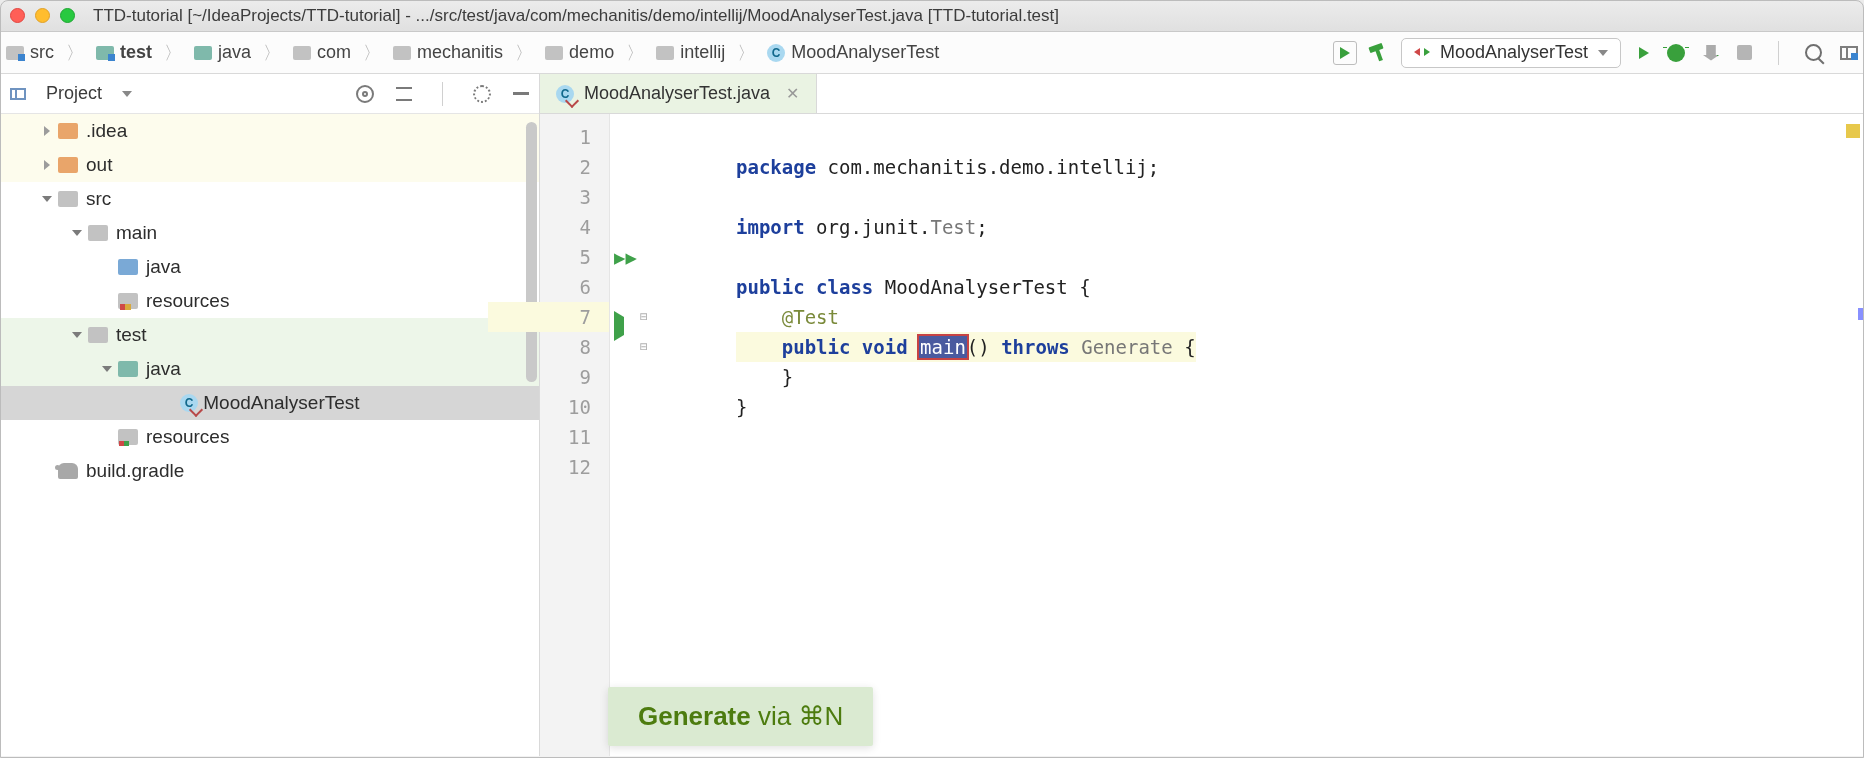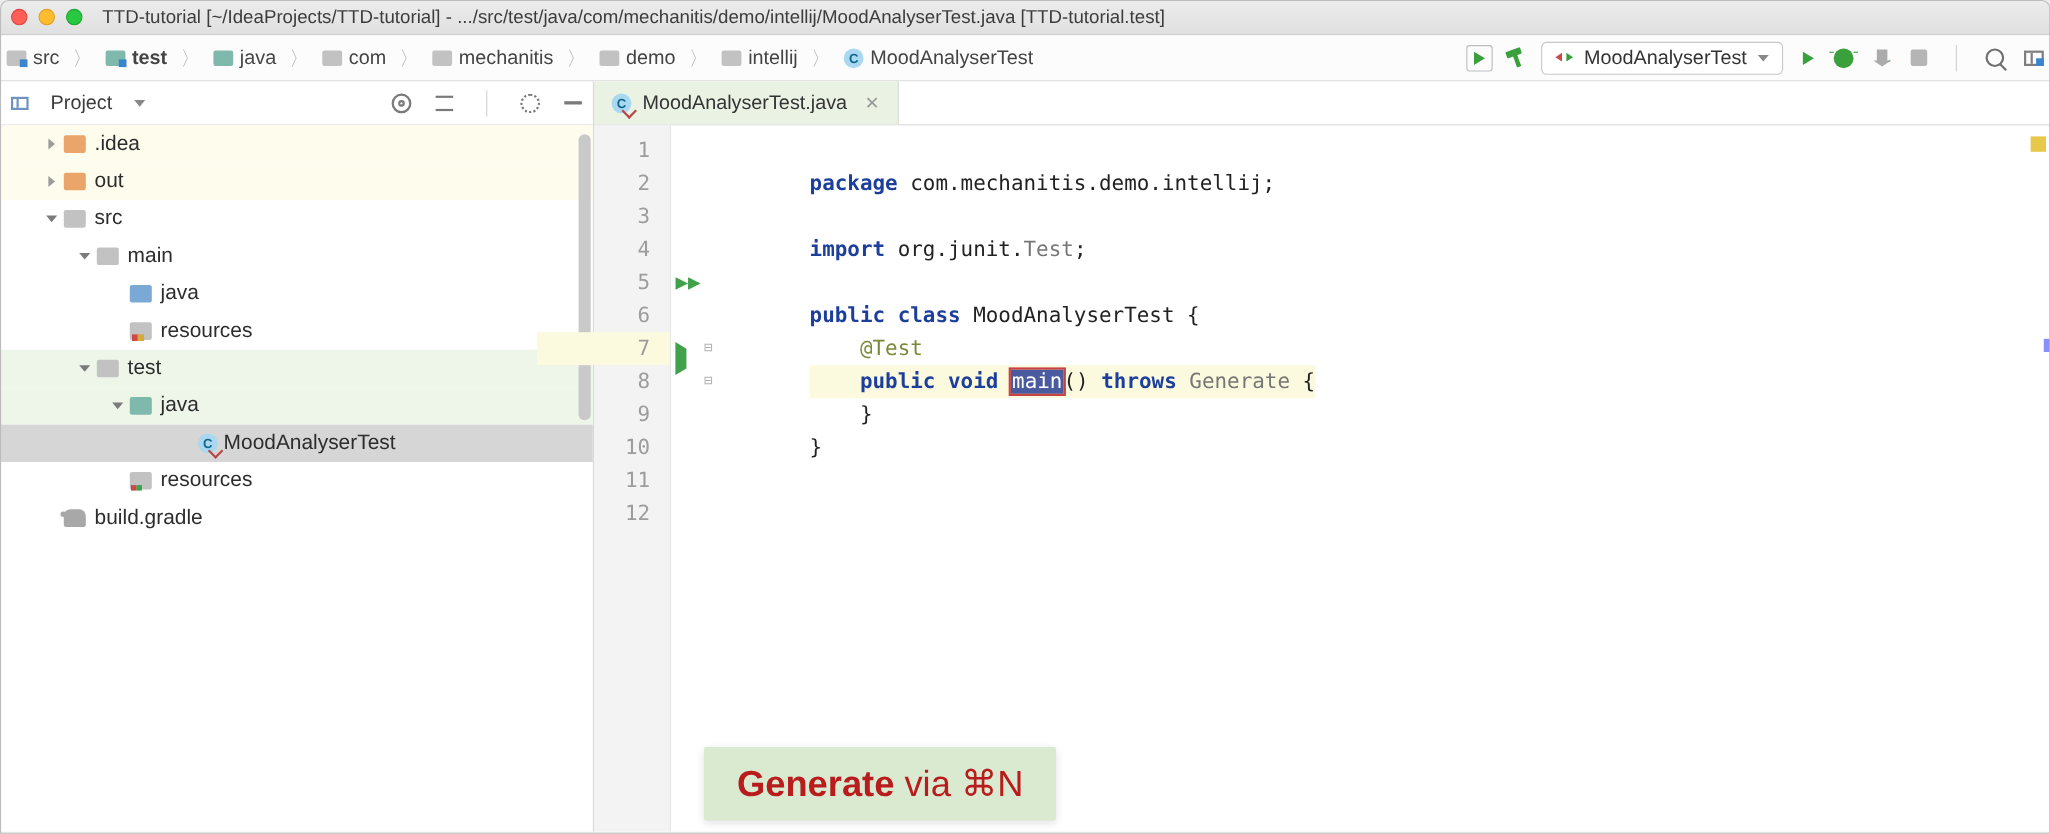--- a/index.html
+++ b/index.html
@@ -114,21 +114,21 @@
   .kw { color:#1d3f9c; font-weight:bold; }
   .ann{ color:#7a8a3a; }
   .dim{ color:#777; }
   .txt{ color:#222;margin-top:12px; }
   .line-hl { background:#fbfade; display:inline-block; width:100%; }
   .name-sel { background:#4a5a9f; color:#fff; outline:2px solid #c74343; padding:0 1px; }
   .warn-sq { position:absolute; top:10px; right:4px; width:14px; height:14px; background:#e7c84b; }
   .cursor-mark { position:absolute; right:0; top:194px; width:6px; height:12px; background:#8890ff; }
   
   
-  .tip { position:absolute; left:640px; bottom:12px; background:#daead1; color:#b91c1c; font-size:33px; padding:14px 30px; border-radius:2px; box-shadow:0 2px 8px rgba(0,0,0,.12); }
+  .tip { position:absolute; left:608px; bottom:12px; background:#daead1; color:#4d7c0f; font-size:26px; padding:14px 30px; border-radius:2px; box-shadow:0 2px 8px rgba(0,0,0,.12); }
   .tip b { font-weight:700; }
   
   .win-border { position:absolute; inset:0; border:1px solid #bcbcbc; border-radius:8px 8px 0 0; pointer-events:none; }
 </style>
 </head>
 <body>
 
 <div class="title-bar">
   <div class="traffic">
     <div class="tl red"></div>

